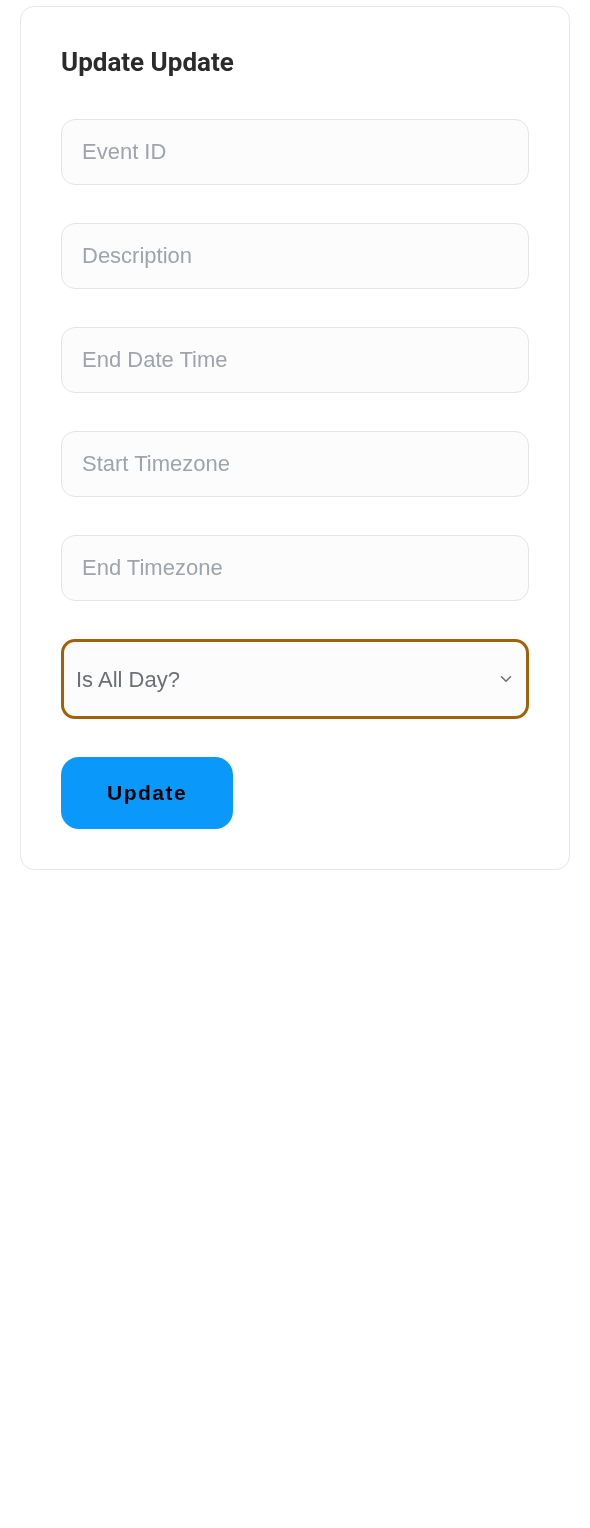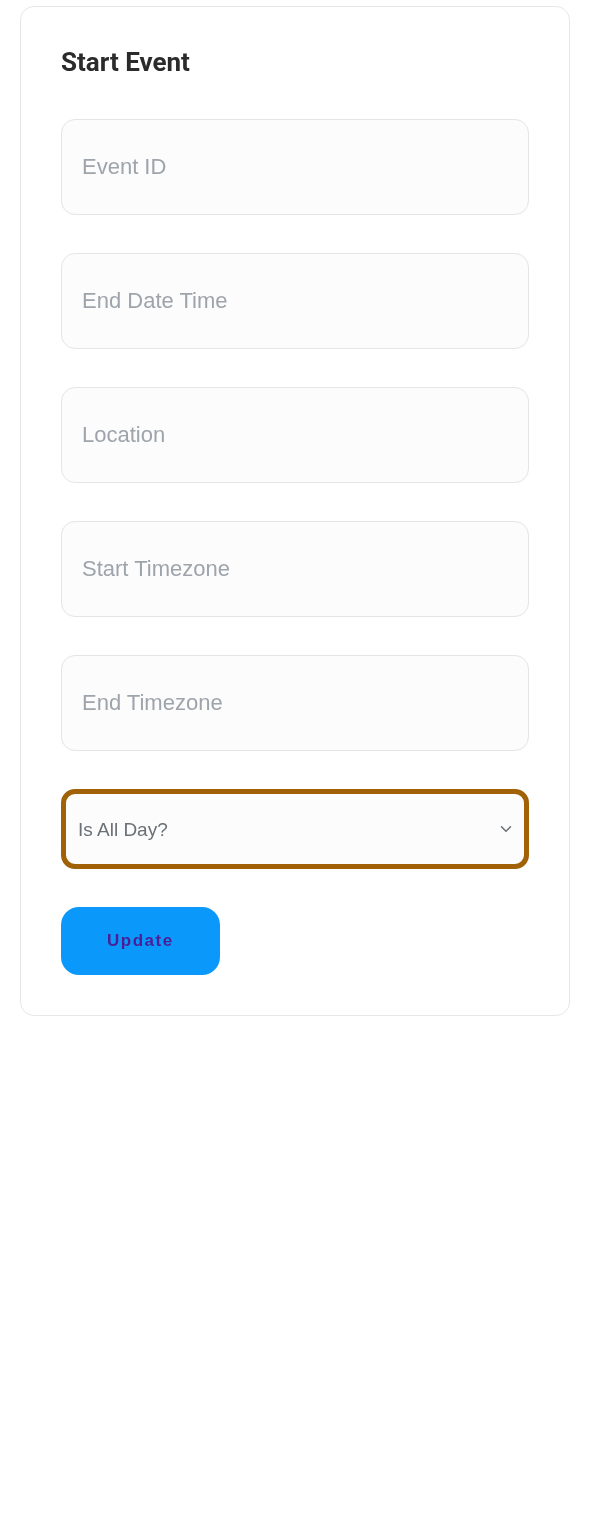--- a/index.html
+++ b/index.html
@@ -22,45 +22,45 @@
     font-size: 26px;
     font-weight: 700;
     color: #2b2b2b;
     margin-bottom: 42px;
   }
   .form-row {
     margin-bottom: 38px;
   }
   .text-input {
     width: 100%;
-    height: 96px;
+    height: 66px;
     padding: 0 20px;
     font-size: 22px;
     color: #333;
     background: #fcfcfc;
     border: 1px solid #e3e5e8;
     border-radius: 14px;
     outline: none;
   }
   .text-input::placeholder {
     color: #9ea4ab;
     font-weight: 400;
   }
   .select-wrap {
     position: relative;
     width: 100%;
   }
   .select-input {
     width: 100%;
     height: 80px;
     padding: 0 44px 0 12px;
-    font-size: 19px;
+    font-size: 22px;
     color: #6b7076;
     background: #fcfcfc;
-    border: 5px solid #a16207;
+    border: 3px solid #a16207;
     border-radius: 14px;
     outline: none;
     appearance: none;
     -webkit-appearance: none;
     -moz-appearance: none;
     cursor: pointer;
   }
   .chevron {
     position: absolute;
     right: 14px;
@@ -76,50 +76,50 @@
   .chevron path {
     stroke: #6b7076;
     stroke-width: 2;
     fill: none;
     stroke-linecap: round;
     stroke-linejoin: round;
   }
   .submit-btn {
     display: inline-block;
     background: #0a99fb;
-    color: #4c1d95;
+    color: #000000;
     border: none;
     border-radius: 18px;
     padding: 24px 46px;
-    font-size: 17px;
+    font-size: 21px;
     font-weight: 600;
     letter-spacing: 1.5px;
     cursor: pointer;
   }
 </style>
 </head>
 <body>
 
 <div class="card">
-  <h2 class="card-title">Start Event</h2>
+  <h2 class="card-title">Update Update</h2>
 
   <div class="form-row">
     <input type="text" class="text-input" placeholder="Event ID" style="">
   </div>
 
 
+  <div class="form-row">
+    <input type="text" class="text-input" placeholder="Description" style="">
+  </div>
 
 
   <div class="form-row">
     <input type="text" class="text-input" placeholder="End Date Time" style="">
   </div>
 
-  <div class="form-row">
-    <input type="text" class="text-input" placeholder="Location" style="">
-  </div>
 
   <div class="form-row">
     <input type="text" class="text-input" placeholder="Start Timezone" style="">
   </div>
 
   <div class="form-row">
     <input type="text" class="text-input" placeholder="End Timezone" style="">
   </div>
 
   <div class="form-row">

